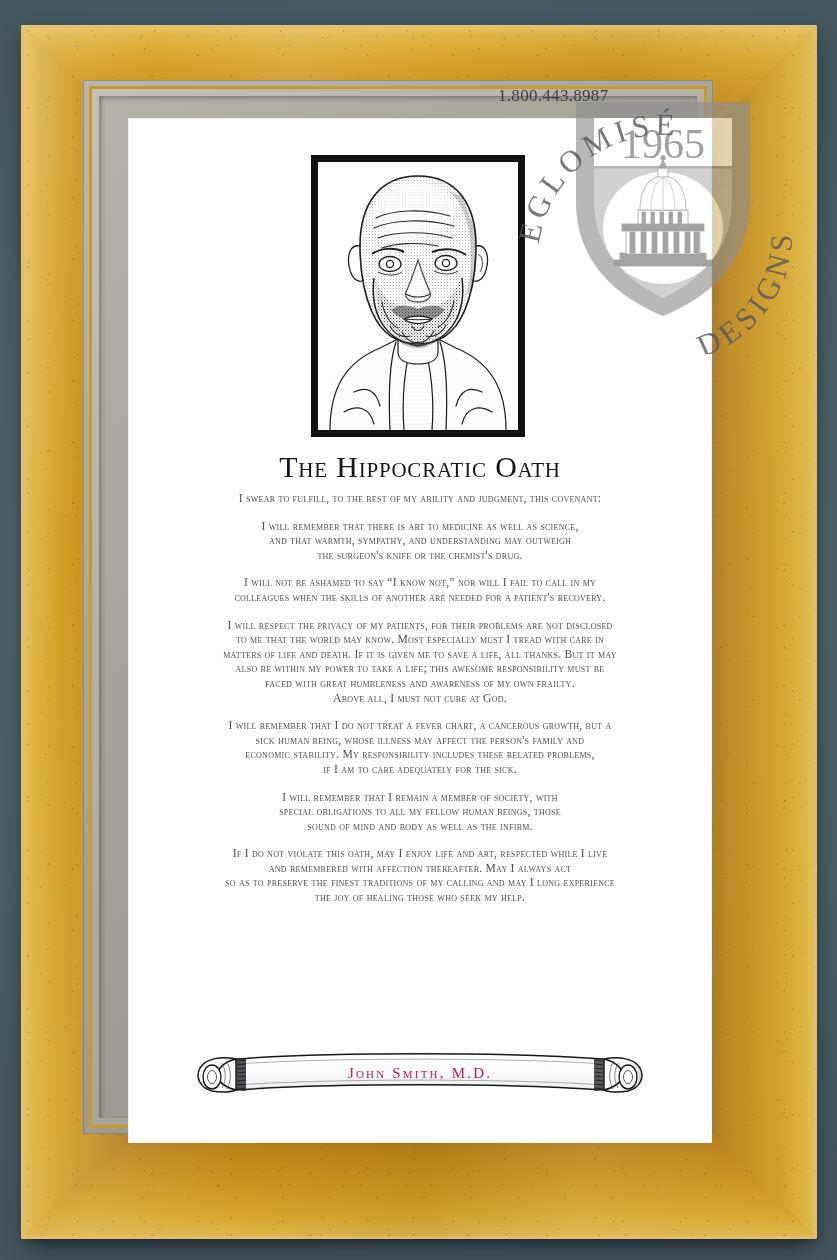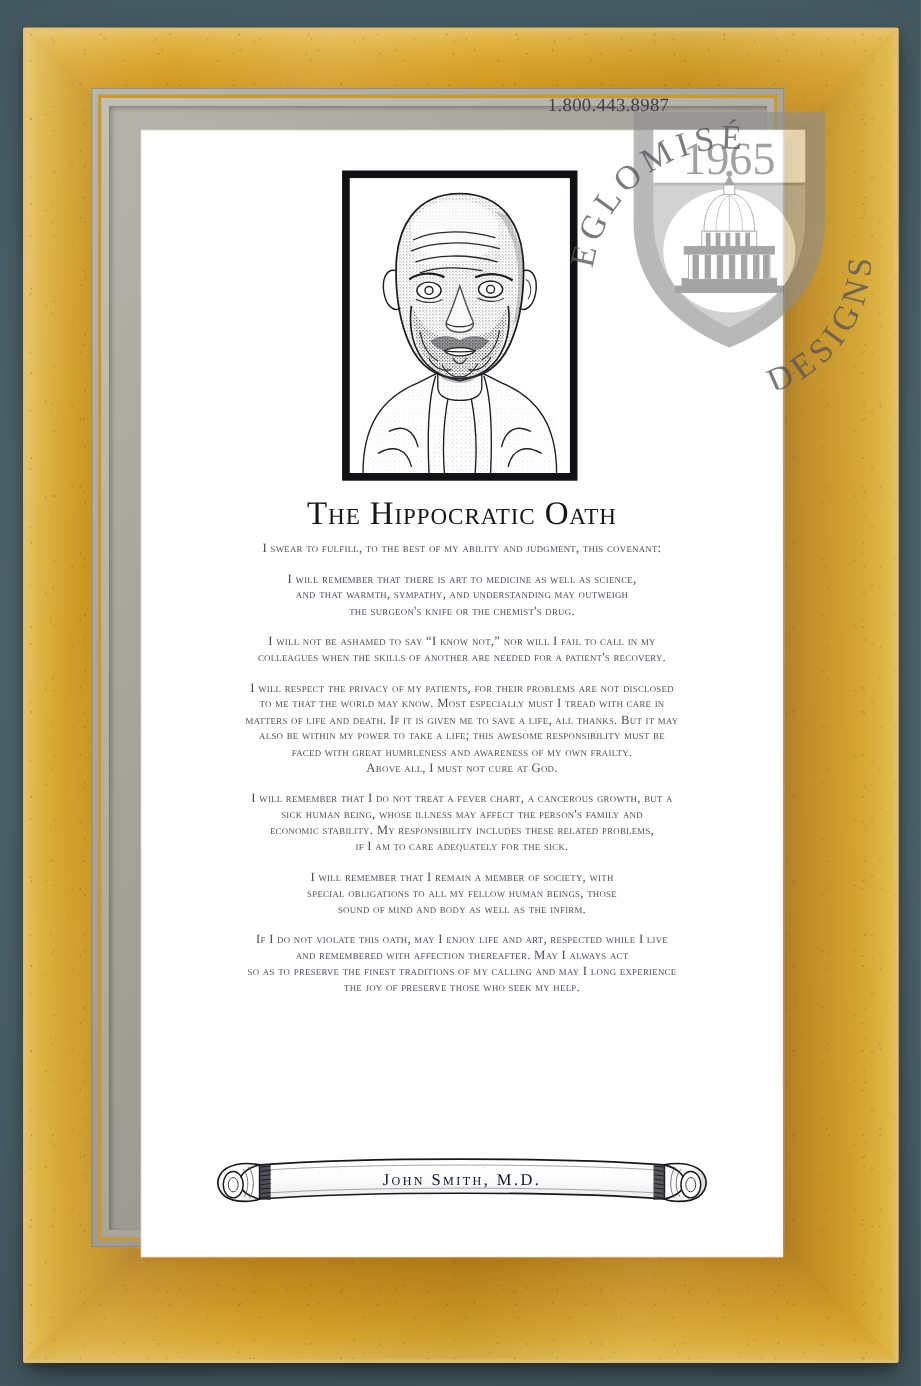--- a/index.html
+++ b/index.html
@@ -209,21 +209,21 @@
   #nameplate svg { display: block; width: 100%; height: 100%; }
   #nameplate-text {
     position: absolute;
     left: 0; top: 19px;
     width: 460px;
     text-align: center;
     font-family: "Liberation Serif", serif;
     font-variant: small-caps;
     font-size: 15px;
     letter-spacing: 2.2px;
-    color: #0f172a;
+    color: #be185d;
     white-space: nowrap;
   }
 
   
   #watermark {
     position: absolute;
     left: 498px; top: 84px;
     width: 330px; height: 270px;
     pointer-events: none;
   }
@@ -419,21 +419,21 @@
         </div>
         <div class="stanza">
           <div class="line">I will remember that I remain a member of society, with</div>
           <div class="line">special obligations to all my fellow human beings, those</div>
           <div class="line">sound of mind and body as well as the infirm.</div>
         </div>
         <div class="stanza">
           <div class="line">If I do not violate this oath, may I enjoy life and art, respected while I live</div>
           <div class="line">and remembered with affection thereafter. May I always act</div>
           <div class="line">so as to preserve the finest traditions of my calling and may I long experience</div>
-          <div class="line">the joy of preserve those who seek my help.</div>
+          <div class="line">the joy of healing those who seek my help.</div>
         </div>
       </div>
 
     <div id="nameplate">
       <svg viewBox="0 0 460 56" preserveAspectRatio="none" aria-hidden="true">
         <defs>
           <linearGradient id="bandShade" x1="0" y1="0" x2="0" y2="1">
             <stop offset="0%" stop-color="#ffffff"></stop>
             <stop offset="42%" stop-color="#fdfdfd"></stop>
             <stop offset="100%" stop-color="#ededed"></stop>

